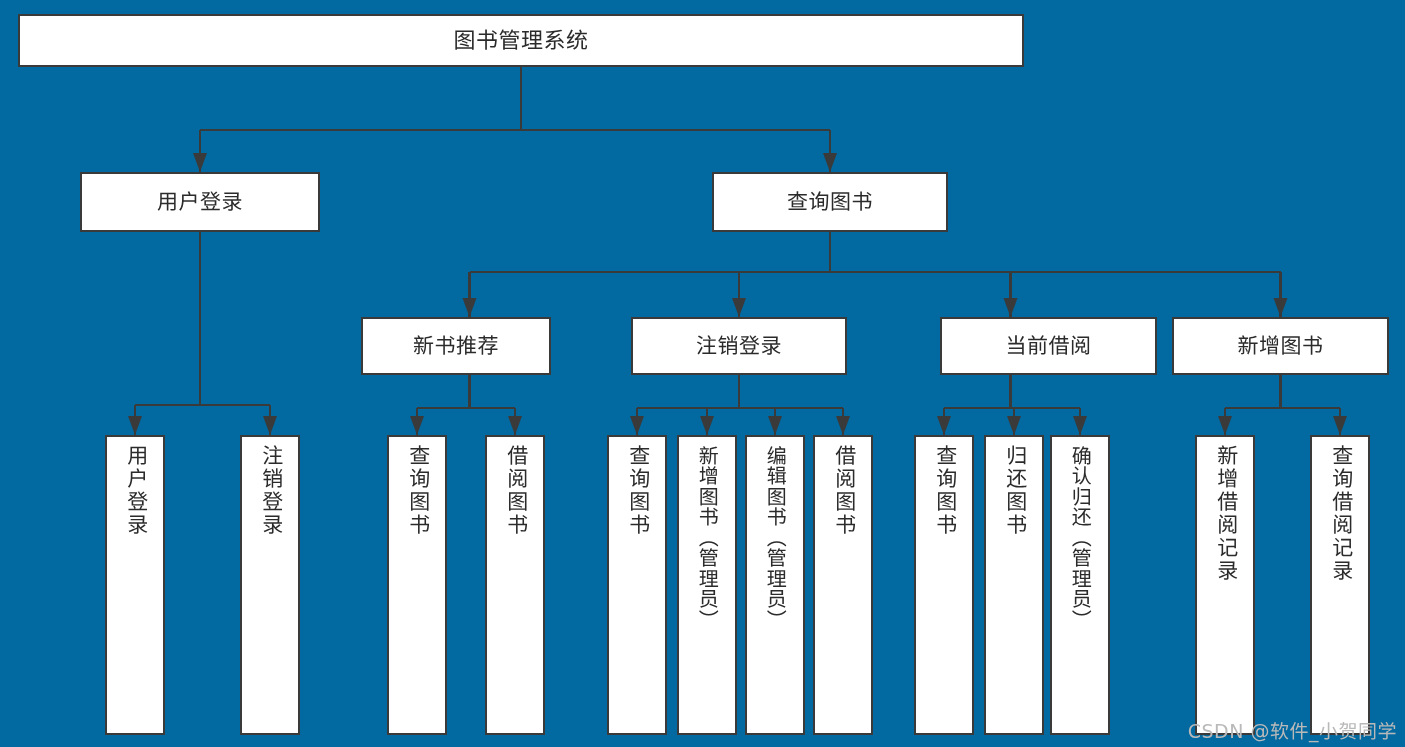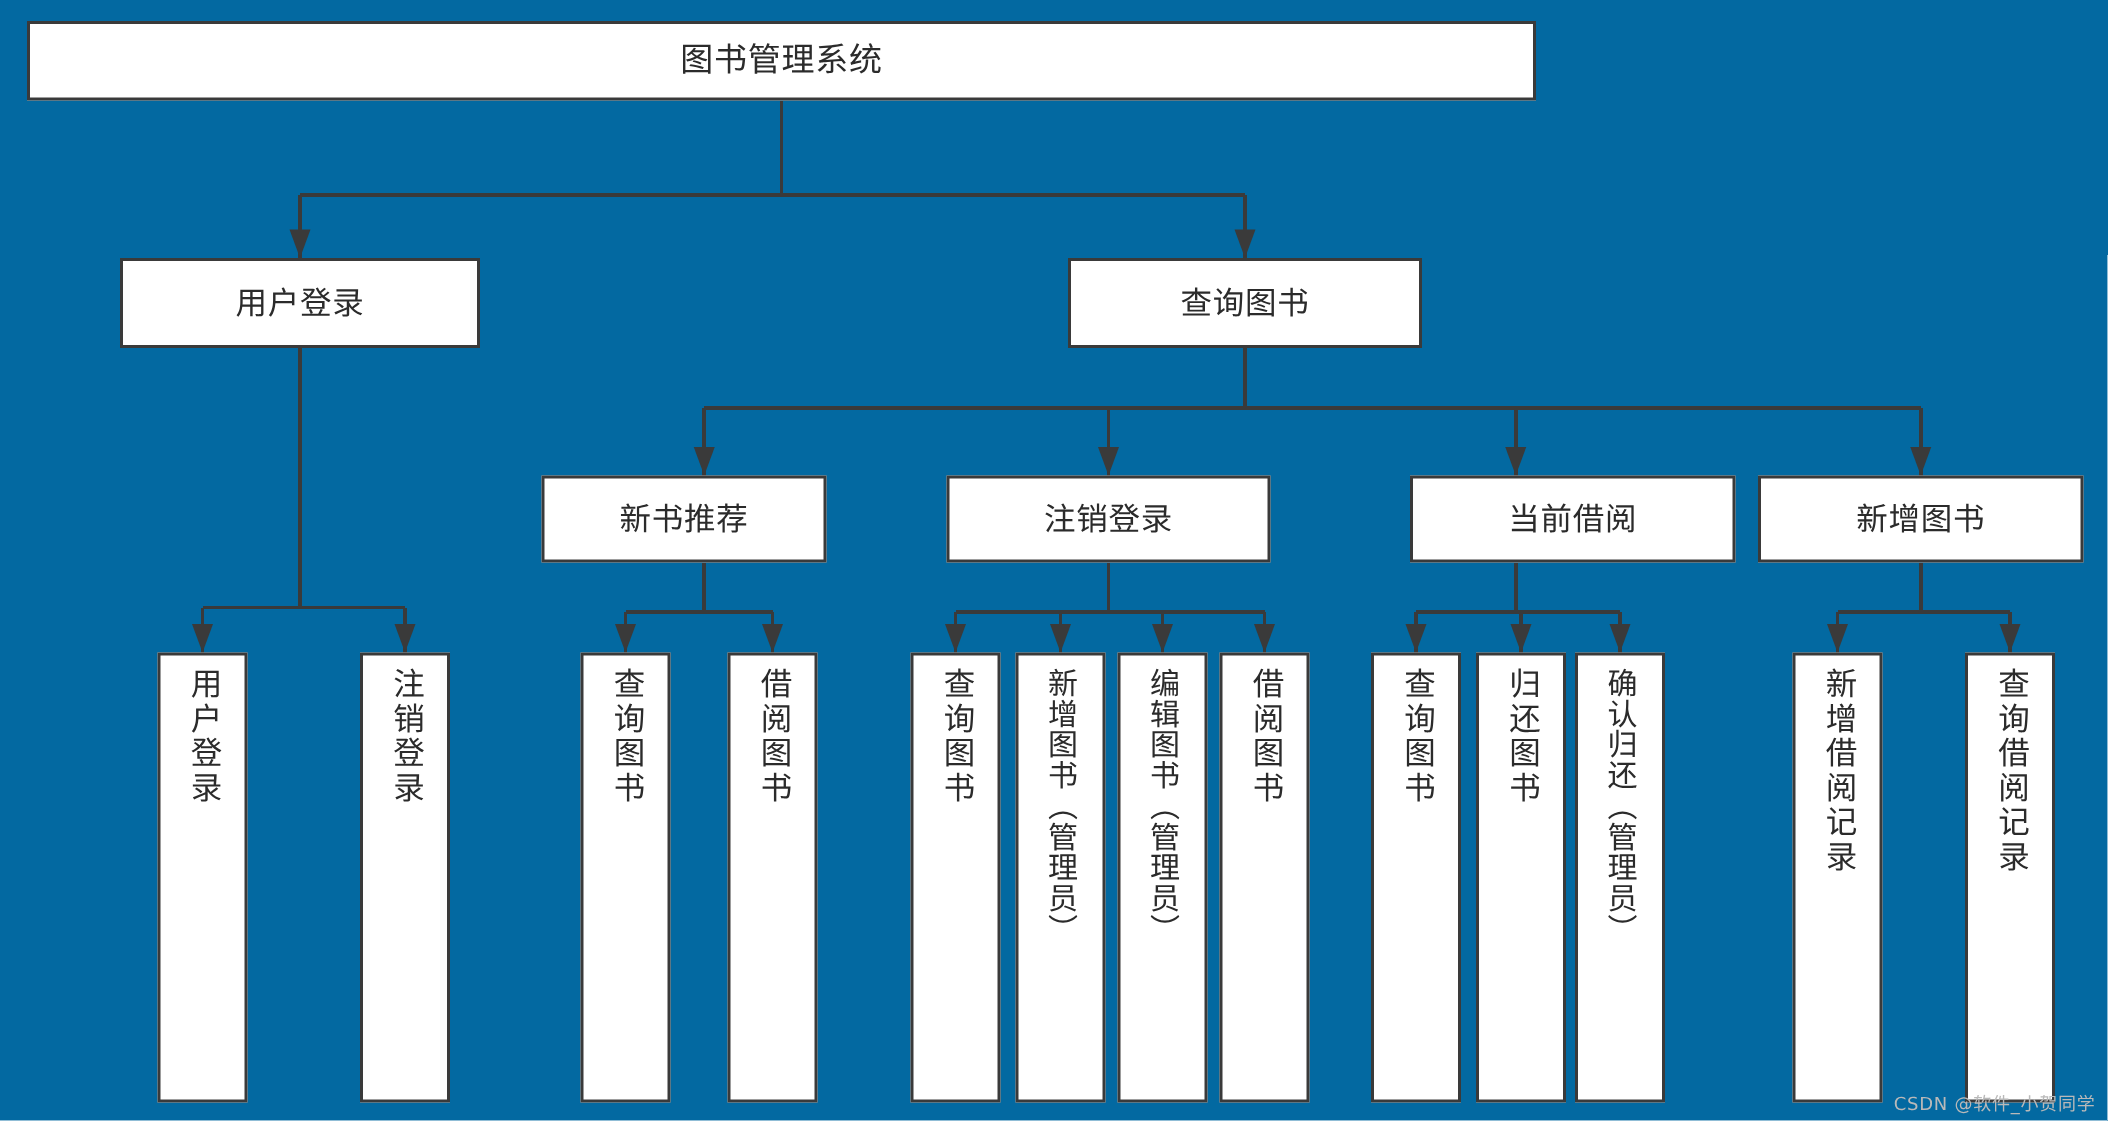--- a/index.html
+++ b/index.html
@@ -71,21 +71,21 @@
   }
   .node.leaf.tall-text .node-label {
     font-size: 20px;
     letter-spacing: 0.5px;
   }
   
   #watermark {
     position: absolute;
     right: 8px;
     bottom: 4px;
-    font-size: 12px;
+    font-size: 19px;
     color: #b9b9b9;
     white-space: nowrap;
     letter-spacing: 0.5px;
     z-index: 5;
   }
 </style>
 </head>
 <body>
 
 <div id="diagram-root">

